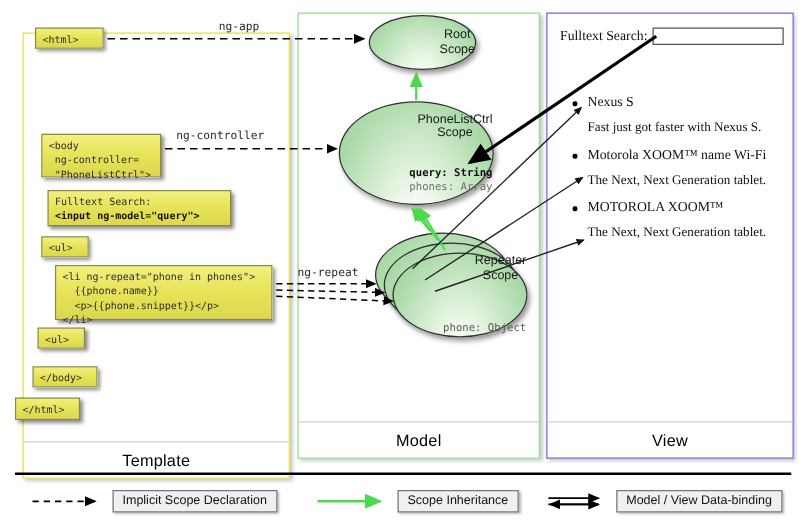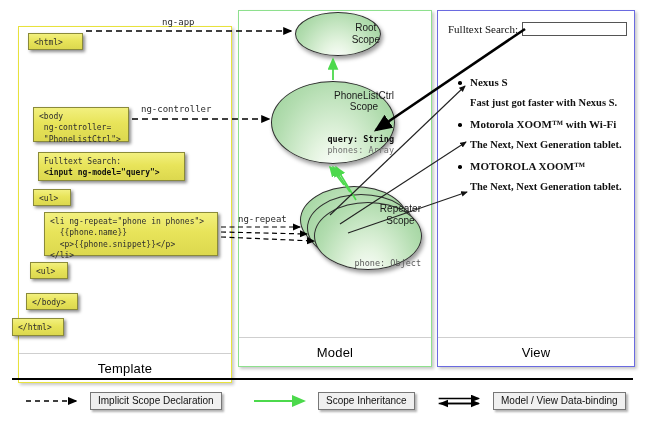--- a/index.html
+++ b/index.html
@@ -102,21 +102,21 @@
     position: absolute;
     left: 7px; top: 8px;
     display: flex; align-items: center; gap: 4px;
   }
   .view-search-label { font-size: 11px; }
   .view-search-input {
     width: 105px; height: 14px;
     border: 1px solid #555;
     background: #fff;
   }
-  .view-list { position: absolute; left: 9px; top: 62px; width: 180px; font-weight: bold; }
+  .view-list { position: absolute; left: 9px; top: 62px; width: 180px; }
   .view-item { margin-bottom: 10px; }
   .view-item .name {
     font-size: 11px;
     position: relative;
     padding-left: 20px;
     margin-bottom: 9px;
   }
   .view-item .name .bullet {
     position: absolute; left: 8px; top: 5px;
     width: 3.5px; height: 3.5px; border-radius: 50%;
@@ -172,21 +172,21 @@
   <div class="panel" id="panel-model">
     <div class="panel-divider"></div>
     <div class="panel-label">Model</div>
   </div>
 
   <div class="panel" id="panel-view">
     <div class="panel-divider"></div>
     <div class="panel-label">View</div>
   </div>
 
-  <div class="codebox" style="left:28px; top:33px; width:55px; height:17px;">&lt;html&gt;</div>
+  <div class="codebox" style="left:28px; top:22px; width:55px; height:17px;">&lt;html&gt;</div>
 
   <div class="codebox" style="left:33px; top:107px; width:96px; height:35px;">&lt;body
  ng-controller=
  "PhoneListCtrl"&gt;</div>
 
   <div class="codebox" style="left:38px; top:152px; width:147px; height:29px; white-space:normal;">
     <div>Fulltext Search:</div>
     <div style="font-weight:bold;color:#111;">  &lt;input ng-model="query"&gt;</div>
   </div>
 
@@ -242,35 +242,35 @@
       <div class="view-item">
         <div class="name">
           <span class="bullet"></span>
           <span>Nexus S</span>
         </div>
         <div class="snippet">Fast just got faster with Nexus S.</div>
       </div>
       <div class="view-item">
         <div class="name">
           <span class="bullet"></span>
-          <span>Motorola XOOM™  with Wi-Fi</span>
+          <span>Motorola XOOM™  name Wi-Fi</span>
         </div>
         <div class="snippet">The Next, Next Generation tablet.</div>
       </div>
       <div class="view-item">
         <div class="name">
           <span class="bullet"></span>
           <span>MOTOROLA XOOM™</span>
         </div>
         <div class="snippet">The Next, Next Generation tablet.</div>
       </div>
     </div>
   </div>
 
-  <div class="arrow-label" style="left:162px; top:17px;">ng-app</div>
+  <div class="arrow-label" style="left:175px; top:17px;">ng-app</div>
   <div class="arrow-label" style="left:141px; top:104px;">ng-controller</div>
   <div class="arrow-label" style="left:238px; top:214px;">ng-repeat</div>
 
   <svg id="wires" viewBox="0 0 645 425">
     <defs>
       <marker id="ah-black" markerWidth="7" markerHeight="7" refX="6" refY="3" orient="auto">
         <path d="M0,0 L7,3 L0,6 z" fill="#000"></path>
       </marker>
       <marker id="ah-black-sm" markerWidth="6" markerHeight="6" refX="5.2" refY="2.6" orient="auto">
         <path d="M0,0 L6,2.6 L0,5.2 z" fill="#111"></path>

